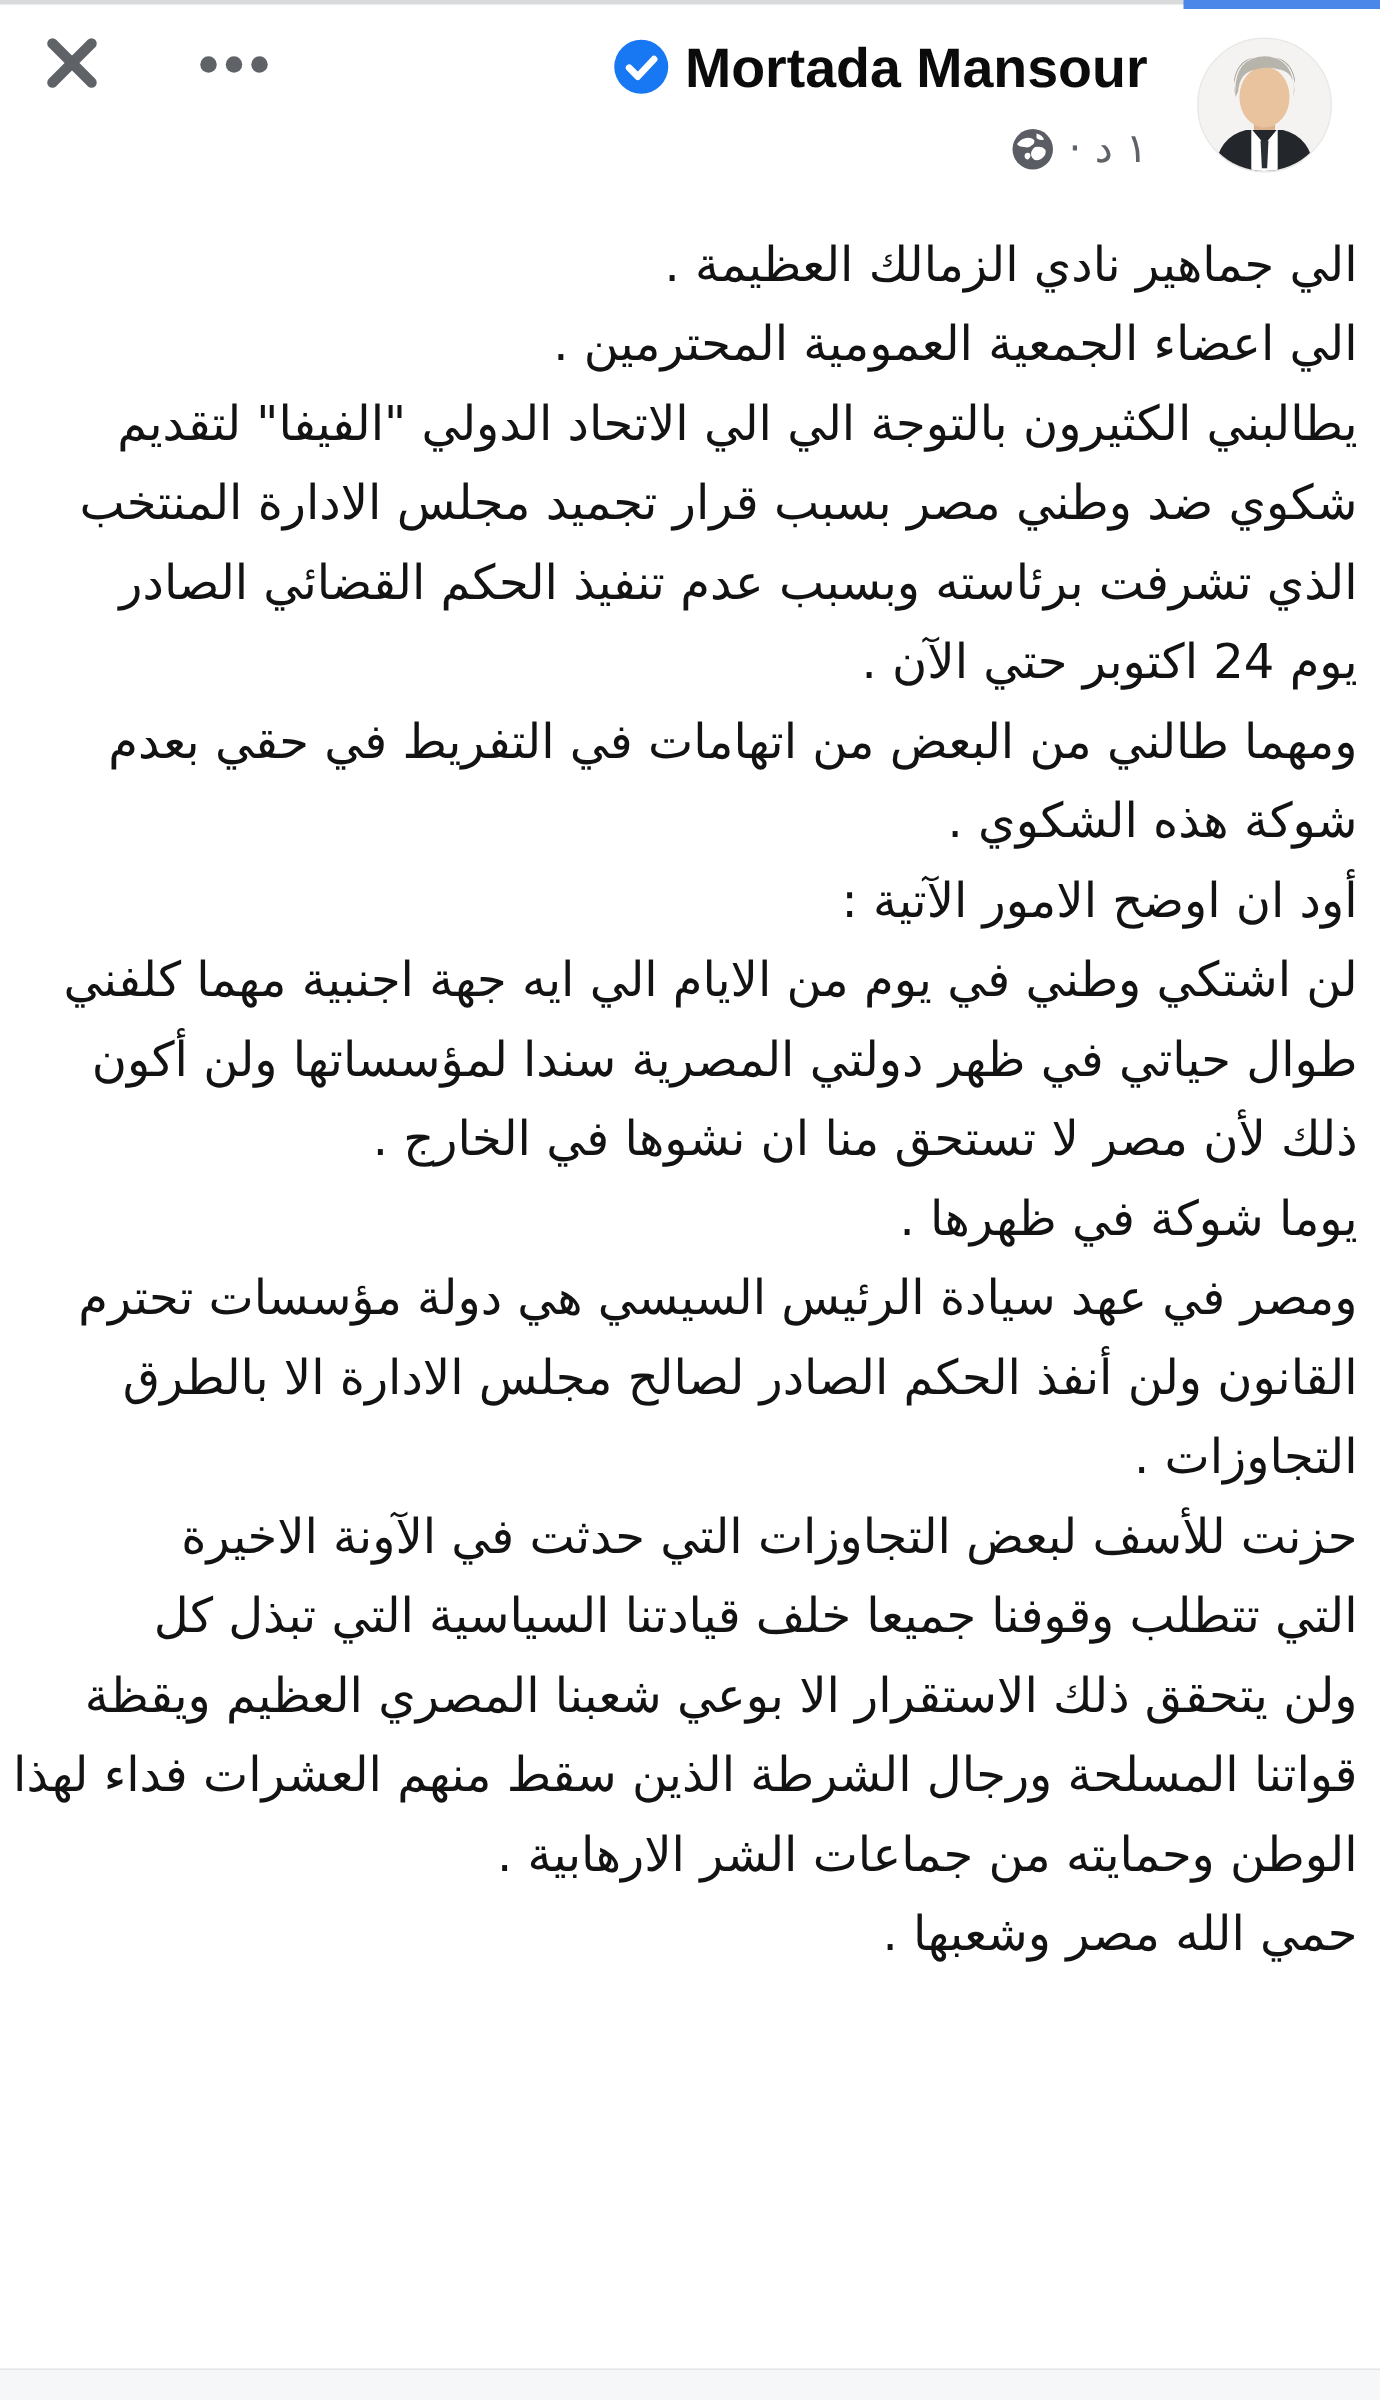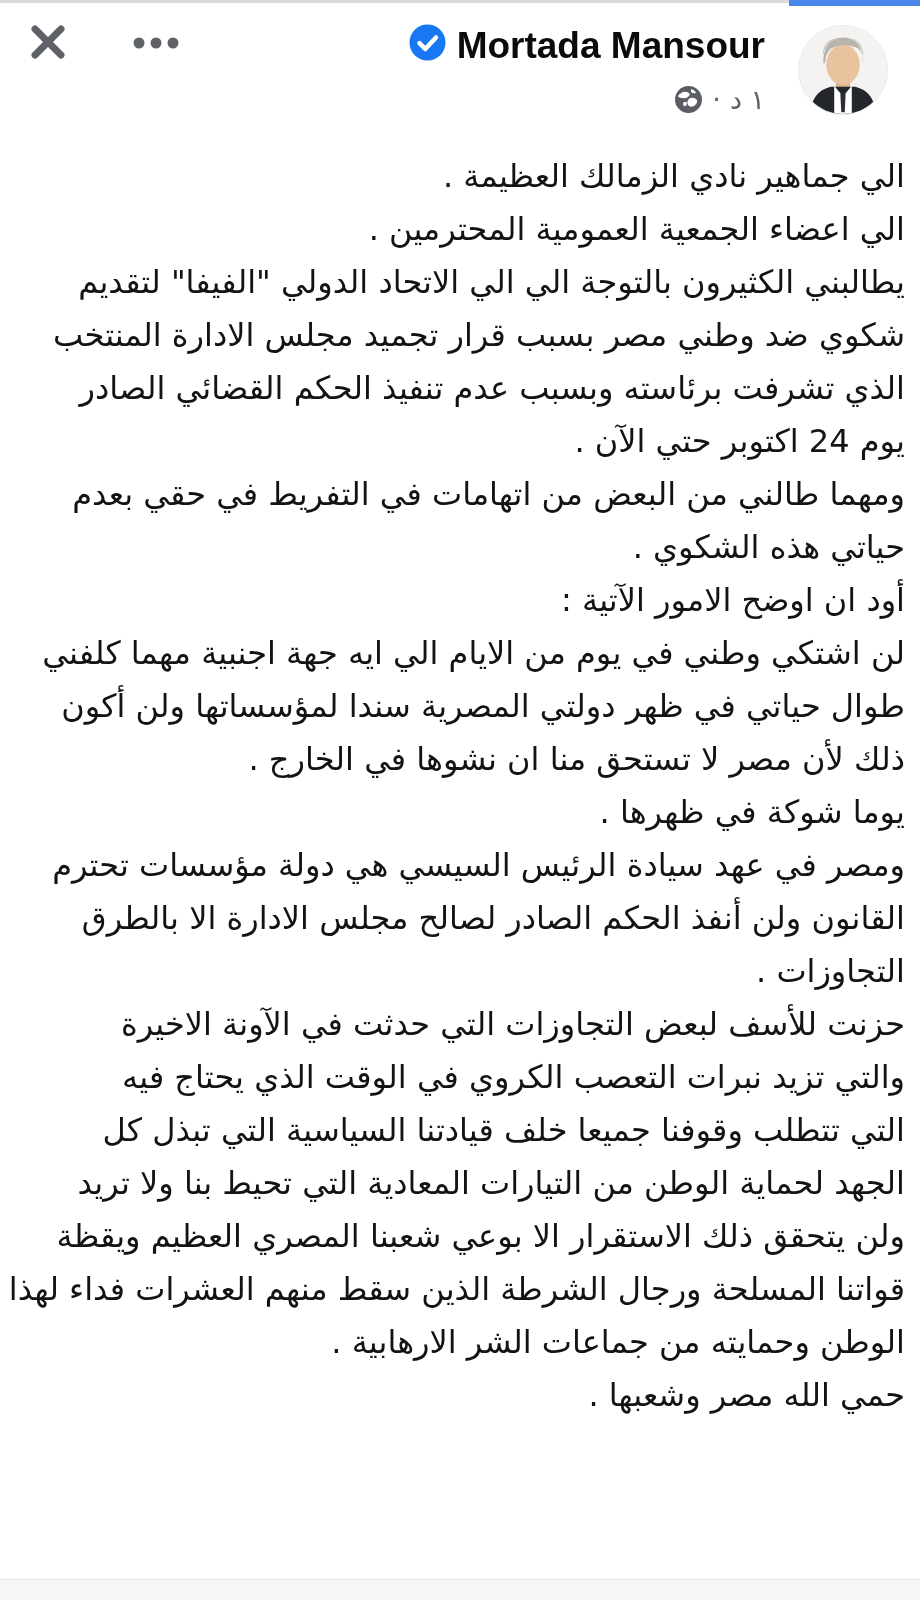--- a/index.html
+++ b/index.html
@@ -24,21 +24,21 @@
     position:absolute; left:26px; top:20px; width:44px; height:44px;
     background:none; border:none; cursor:pointer; padding:0;
   }
   .more-btn {
     position:absolute; left:128px; top:30px; width:56px; height:26px;
     background:none; border:none; cursor:pointer; padding:0;
   }
   
   .name-row {
     position:absolute; top:24px; right:155px;
-    display:flex; gap:11px;
+    display:flex; align-items:center; gap:11px;
     cursor:pointer;
   }
   .author-name {
     font-family:"Liberation Sans","DejaVu Sans",sans-serif;
     font-size:37px; font-weight:bold; color:#0b0b0b;
     white-space:nowrap; line-height:44px;
   }
   .meta-row {
     position:absolute; top:84px; right:155px;
     display:flex; align-items:center; gap:9px;
@@ -129,32 +129,30 @@
 </div>
 
 <div class="post-body">
     <div>الي جماهير نادي الزمالك العظيمة .</div>
     <div>الي اعضاء الجمعية العمومية المحترمين .</div>
     <div>يطالبني الكثيرون بالتوجة الي الي الاتحاد الدولي "الفيفا" لتقديم</div>
     <div>شكوي ضد وطني مصر بسبب قرار تجميد مجلس الادارة المنتخب</div>
     <div>الذي تشرفت برئاسته وبسبب عدم تنفيذ الحكم القضائي الصادر</div>
     <div>يوم 24 اكتوبر حتي الآن .</div>
     <div>ومهما طالني من البعض من اتهامات في التفريط في حقي بعدم</div>
-    <div>حياتي هذه الشكوي .</div>
+    <div>شوكة هذه الشكوي .</div>
     <div>أود ان اوضح الامور الآتية :</div>
     <div>لن اشتكي وطني في يوم من الايام الي ايه جهة اجنبية مهما كلفني</div>
     <div>طوال حياتي في ظهر دولتي المصرية سندا لمؤسساتها ولن أكون</div>
     <div>ذلك لأن مصر لا تستحق منا ان نشوها في الخارج .</div>
     <div>يوما شوكة في ظهرها .</div>
     <div>ومصر في عهد سيادة الرئيس السيسي هي دولة مؤسسات تحترم</div>
     <div>القانون ولن أنفذ الحكم الصادر لصالح مجلس الادارة الا بالطرق</div>
     <div>التجاوزات .</div>
     <div>حزنت للأسف لبعض التجاوزات التي حدثت في الآونة الاخيرة</div>
-    <div>والتي تزيد نبرات التعصب الكروي في الوقت الذي يحتاج فيه</div>
     <div>التي تتطلب وقوفنا جميعا خلف قيادتنا السياسية التي تبذل كل</div>
-    <div>الجهد لحماية الوطن من التيارات المعادية التي تحيط بنا ولا تريد</div>
     <div>ولن يتحقق ذلك الاستقرار الا بوعي شعبنا المصري العظيم ويقظة</div>
     <div>قواتنا المسلحة ورجال الشرطة الذين سقط منهم العشرات فداء لهذا</div>
     <div>الوطن وحمايته من جماعات الشر الارهابية .</div>
     <div>حمي الله مصر وشعبها .</div>
   </div>
 
 <div class="footer-strip"></div>
 
 </body></html>

